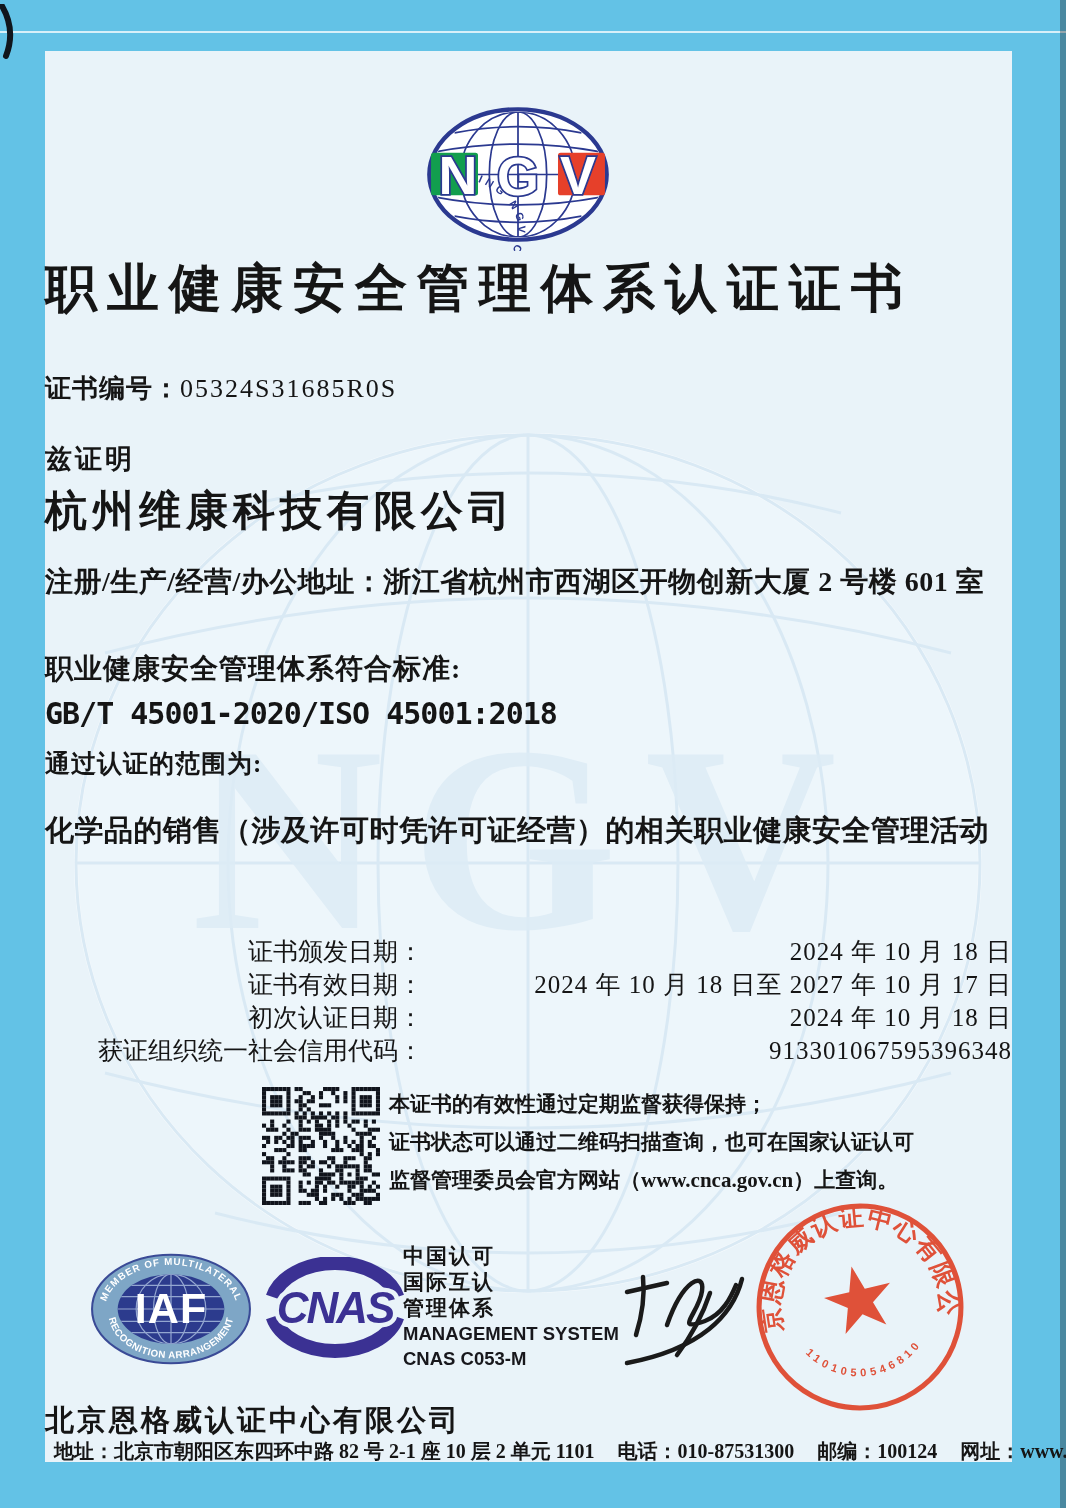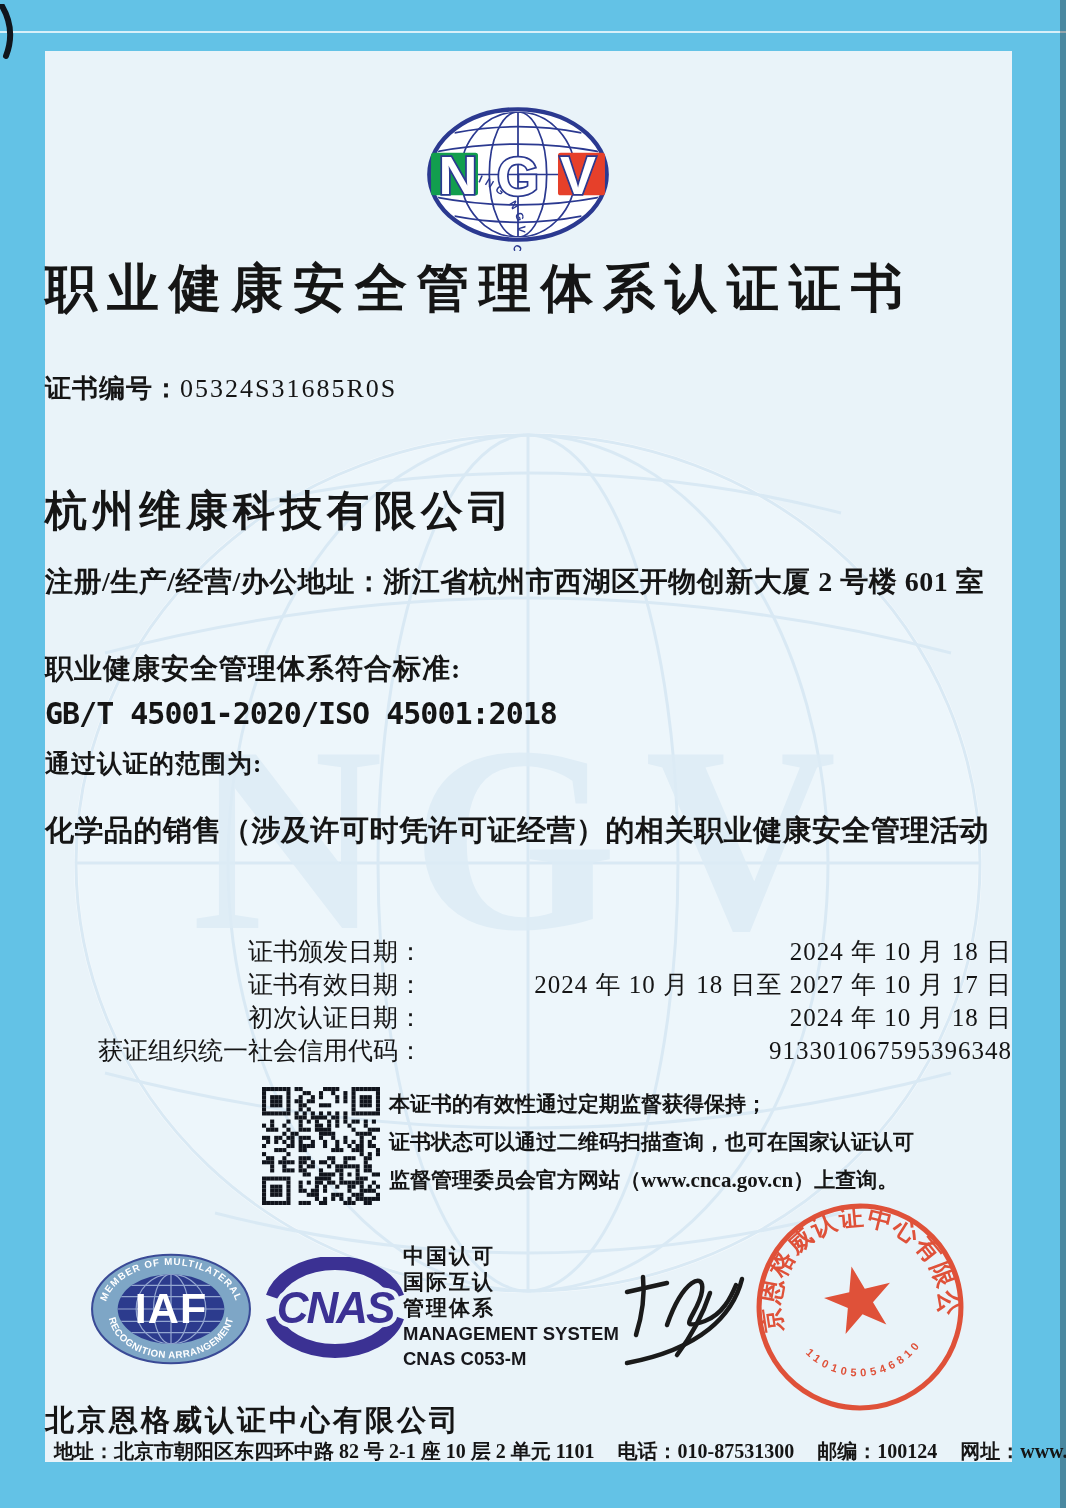--- a/index.html
+++ b/index.html
@@ -119,20 +119,21 @@
       <text x="184" y="110">V</text>
     </g>
   </svg>
 
   <div class="abs center title">职业健康安全管理体系认证证书</div>
 
   <div class="abs center certno">
     <span>证书编号：</span><span class="num">05324S31685R0S</span>
   </div>
 
+  <div class="abs center certify">兹证明</div>
   <div class="abs center company">杭州维康科技有限公司</div>
 
   <div class="abs center addr">
     <span>注册/生产/经营/办公地址：</span><span>浙江省杭州市西湖区开物创新大厦 2 号楼 601 室</span>
   </div>
 
   <div class="abs center std-head">职业健康安全管理体系符合标准:</div>
   <div class="abs center std-code">GB/T 45001-2020/ISO 45001:2018</div>
   <div class="abs center scope-head">通过认证的范围为:</div>
   <div class="abs center scope-text">化学品的销售（涉及许可时凭许可证经营）的相关职业健康安全管理活动</div>

